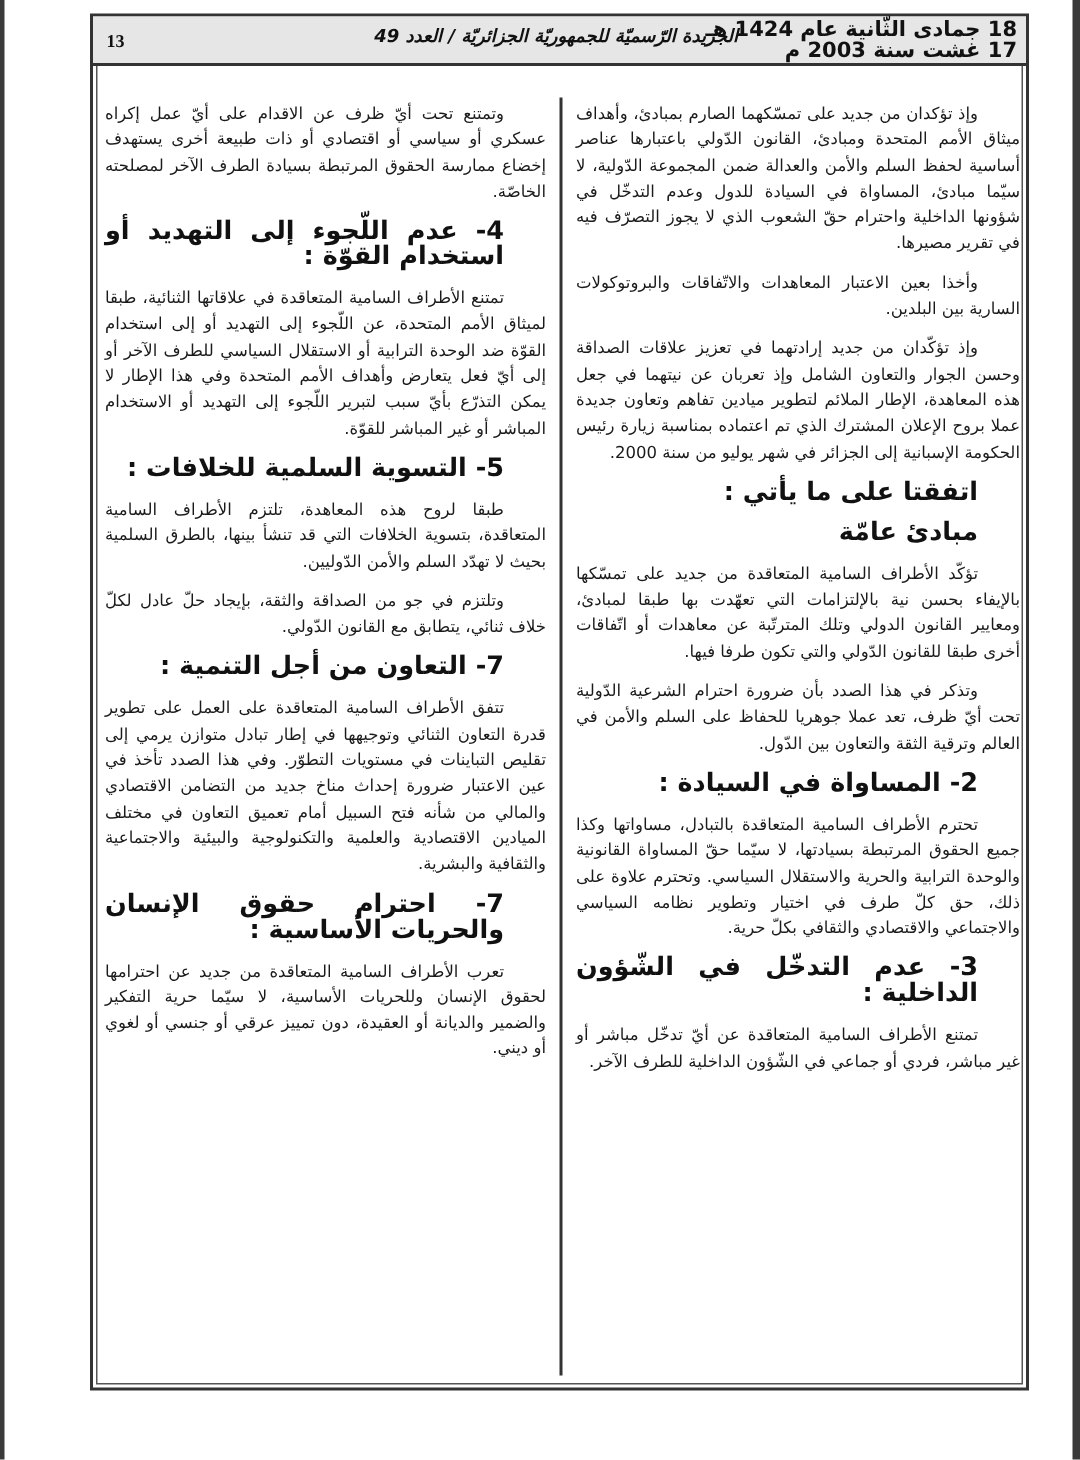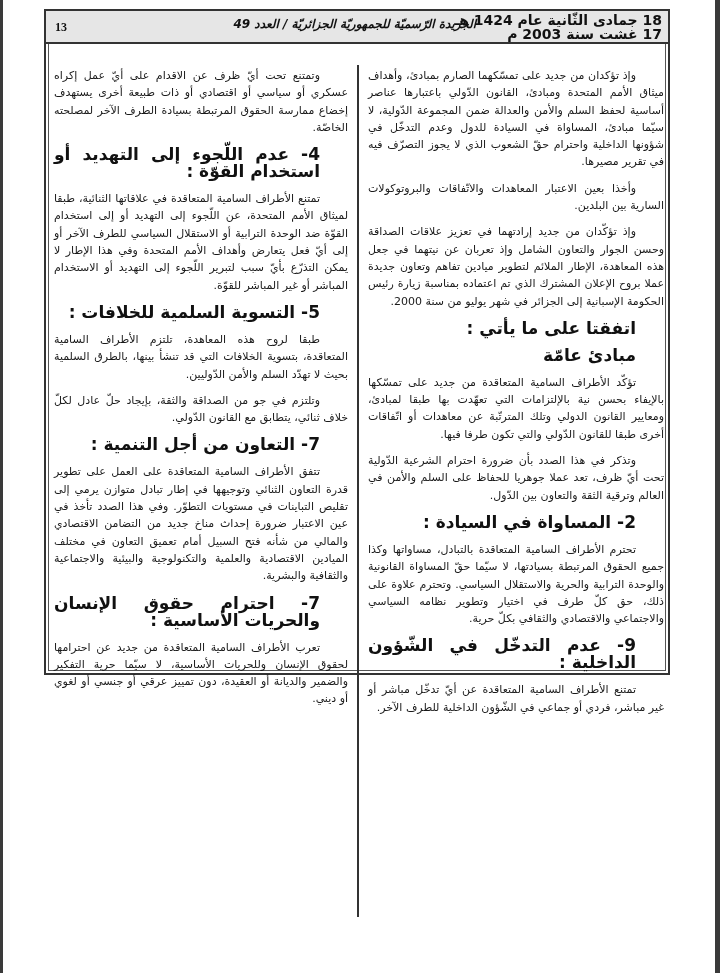--- a/index.html
+++ b/index.html
@@ -3,21 +3,21 @@
 <meta charset="utf-8">
 <style>
   html, body { margin: 0; padding: 0; }
   body {
     width: 720px; height: 973px; background: #ffffff; position: relative; overflow: hidden;
     font-family: "DejaVu Sans", sans-serif; color: #1a1a1a;
   }
   .edge-left { position: absolute; left: 0; top: 0; width: 3px; height: 973px; background: #3a3a3a; }
   .edge-right { position: absolute; right: 0; top: 0; width: 5px; height: 973px; background: #3a3a3a; }
   .frame {
-    position: absolute; left: 44px; top: 9px; width: 626px; height: 666px;
+    position: absolute; left: 60px; top: 9px; width: 626px; height: 918px;
     border: 2px solid #333; box-sizing: border-box;
   }
   .frame-inner {
     position: absolute; left: 2px; top: 2px; right: 2px; bottom: 2px;
     border: 1px solid #555;
   }
   .header {
     position: absolute; left: 0; top: 0; right: 0; height: 33px;
     background: #e6e6e6; border-bottom: 2px solid #333; box-sizing: border-box;
   }
@@ -71,21 +71,21 @@
   <div class="col col-right">
     <p>وإذ تؤكدان من جديد على تمسّكهما الصارم بمبادئ، وأهداف ميثاق الأمم المتحدة ومبادئ، القانون الدّولي باعتبارها عناصر أساسية لحفظ السلم والأمن والعدالة ضمن المجموعة الدّولية، لا سيّما مبادئ، المساواة في السيادة للدول وعدم التدخّل في شؤونها الداخلية واحترام حقّ الشعوب الذي لا يجوز التصرّف فيه في تقرير مصيرها.</p>
     <p>وأخذا بعين الاعتبار المعاهدات والاتّفاقات والبروتوكولات السارية بين البلدين.</p>
     <p>وإذ تؤكّدان من جديد إرادتهما في تعزيز علاقات الصداقة وحسن الجوار والتعاون الشامل وإذ تعربان عن نيتهما في جعل هذه المعاهدة، الإطار الملائم لتطوير ميادين تفاهم وتعاون جديدة عملا بروح الإعلان المشترك الذي تم اعتماده بمناسبة زيارة رئيس الحكومة الإسبانية إلى الجزائر في شهر يوليو من سنة 2000.</p>
     <h3>اتفقتا على ما يأتي :</h3>
     <h3>مبادئ عامّة</h3>
     <p>تؤكّد الأطراف السامية المتعاقدة من جديد على تمسّكها بالإيفاء بحسن نية بالإلتزامات التي تعهّدت بها طبقا لمبادئ، ومعايير القانون الدولي وتلك المترتّبة عن معاهدات أو اتّفاقات أخرى طبقا للقانون الدّولي والتي تكون طرفا فيها.</p>
     <p>وتذكر في هذا الصدد بأن ضرورة احترام الشرعية الدّولية تحت أيّ ظرف، تعد عملا جوهريا للحفاظ على السلم والأمن في العالم وترقية الثقة والتعاون بين الدّول.</p>
     <h3>2- المساواة في السيادة :</h3>
     <p>تحترم الأطراف السامية المتعاقدة بالتبادل، مساواتها وكذا جميع الحقوق المرتبطة بسيادتها، لا سيّما حقّ المساواة القانونية والوحدة الترابية والحرية والاستقلال السياسي. وتحترم علاوة على ذلك، حق كلّ طرف في اختيار وتطوير نظامه السياسي والاجتماعي والاقتصادي والثقافي بكلّ حرية.</p>
-    <h3>9- عدم التدخّل في الشّؤون الداخلية :</h3>
+    <h3>3- عدم التدخّل في الشّؤون الداخلية :</h3>
     <p>تمتنع الأطراف السامية المتعاقدة عن أيّ تدخّل مباشر أو غير مباشر، فردي أو جماعي في الشّؤون الداخلية للطرف الآخر.</p>
   </div>
 
   <div class="col col-left">
     <p>وتمتنع تحت أيّ ظرف عن الاقدام على أيّ عمل إكراه عسكري أو سياسي أو اقتصادي أو ذات طبيعة أخرى يستهدف إخضاع ممارسة الحقوق المرتبطة بسيادة الطرف الآخر لمصلحته الخاصّة.</p>
     <h3>4- عدم اللّجوء إلى التهديد أو استخدام القوّة :</h3>
     <p>تمتنع الأطراف السامية المتعاقدة في علاقاتها الثنائية، طبقا لميثاق الأمم المتحدة، عن اللّجوء إلى التهديد أو إلى استخدام القوّة ضد الوحدة الترابية أو الاستقلال السياسي للطرف الآخر أو إلى أيّ فعل يتعارض وأهداف الأمم المتحدة وفي هذا الإطار لا يمكن التذرّع بأيّ سبب لتبرير اللّجوء إلى التهديد أو الاستخدام المباشر أو غير المباشر للقوّة.</p>
     <h3>5- التسوية السلمية للخلافات :</h3>
     <p>طبقا لروح هذه المعاهدة، تلتزم الأطراف السامية المتعاقدة، بتسوية الخلافات التي قد تنشأ بينها، بالطرق السلمية بحيث لا تهدّد السلم والأمن الدّوليين.</p>
     <p>وتلتزم في جو من الصداقة والثقة، بإيجاد حلّ عادل لكلّ خلاف ثنائي، يتطابق مع القانون الدّولي.</p>

